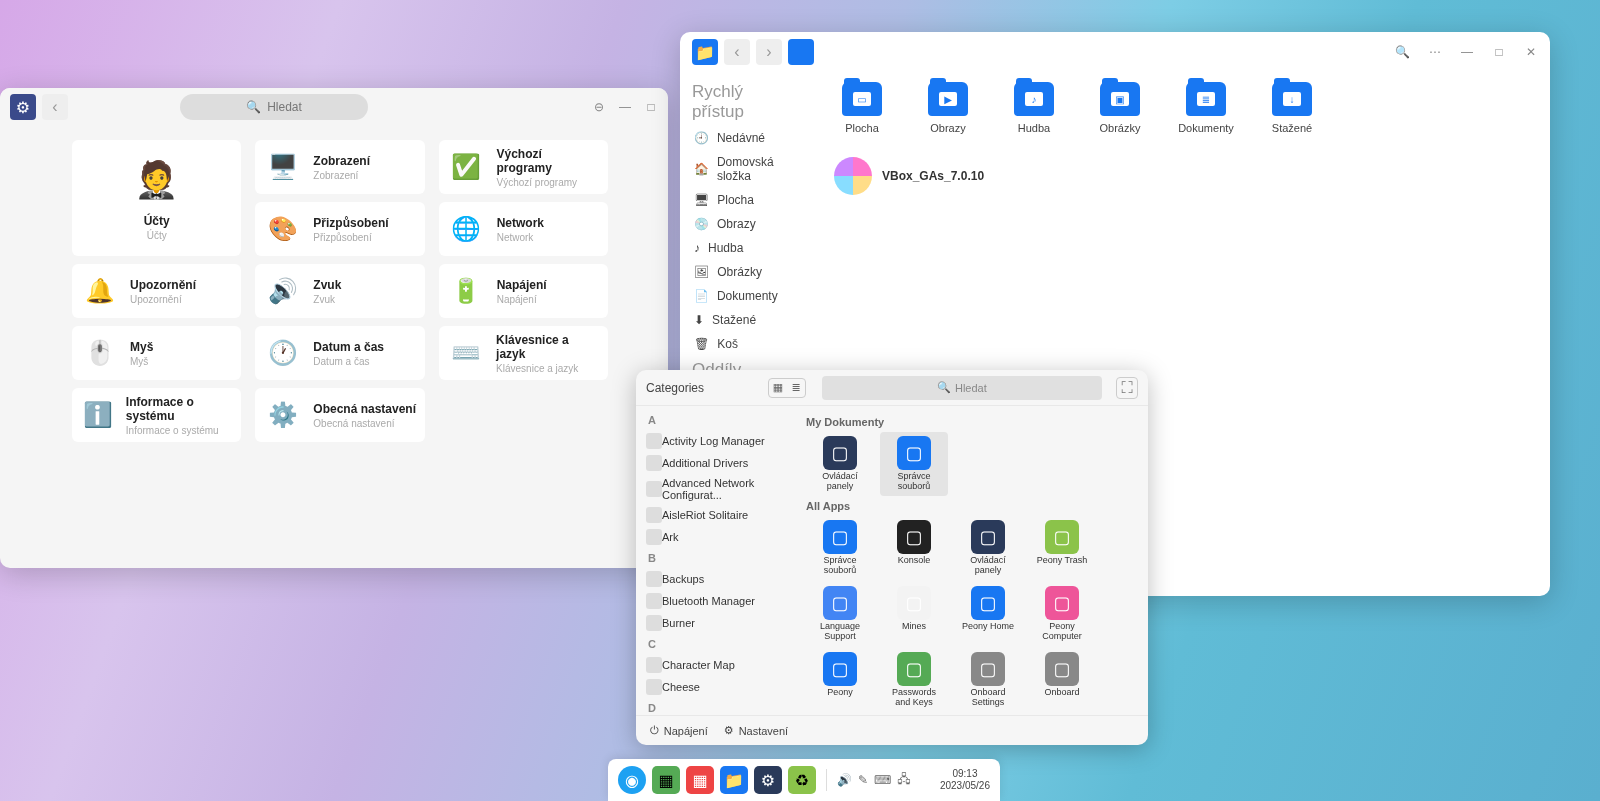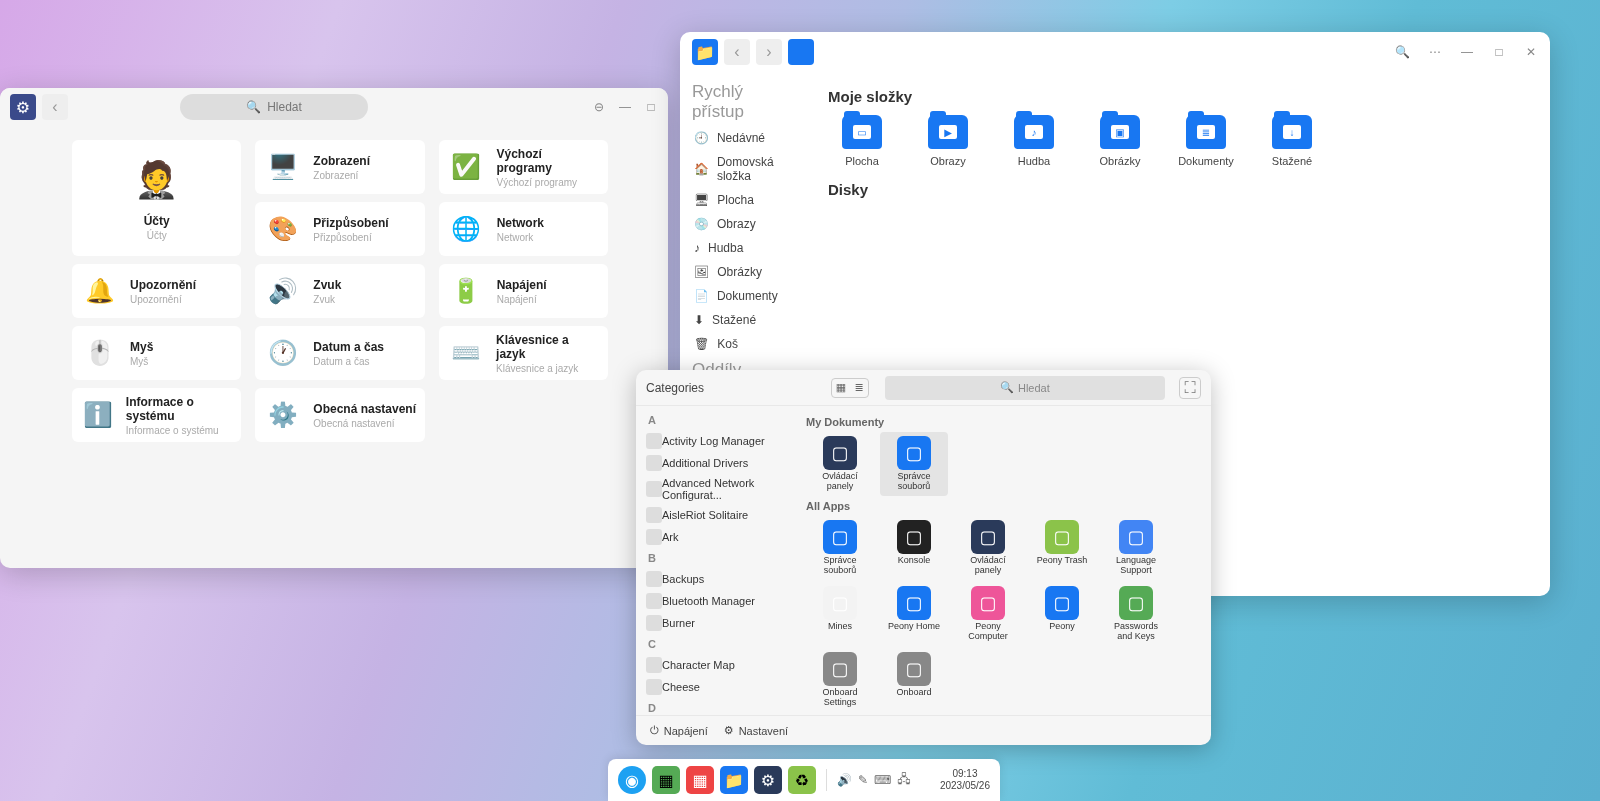--- a/index.html
+++ b/index.html
@@ -47,21 +47,21 @@
 .fld-l { font-size: 11px; color: #444; }
 .disks { display: flex; gap: 14px; }
 .disk { width: 180px; height: 56px; display: flex; gap: 10px; align-items: center; padding: 6px; border-radius: 6px; cursor:pointer; }
 .disk-ic { width: 38px; height: 38px; border-radius: 6px; }
 .disk .dt { font-size: 12px; font-weight: 600; color:#333; }
 .disk .ds { font-size: 10px; color: #999; }
 .disk .bar { width: 110px; height: 3px; background:#eee; border-radius:2px; margin-top:3px; }
 .disk .bar>div{height:100%;background:#1877f2;border-radius:2px;}
 
 
-#menu { left: 636px; top: 370px; width: 575px; height: 375px; background: #f6f6f6; border-radius: 10px; box-shadow: 0 4px 24px rgba(0,0,0,.25); position:absolute; overflow:hidden;}
+#menu { left: 636px; top: 370px; width: 512px; height: 375px; background: #f6f6f6; border-radius: 10px; box-shadow: 0 4px 24px rgba(0,0,0,.25); position:absolute; overflow:hidden;}
 #menu .mhead { height: 36px; display: flex; align-items: center; padding: 0 10px; gap: 8px; border-bottom:1px solid #e8e8e8;}
 #menu .cat { font-size: 12px; color:#444; }
 .viewsw{display:flex;margin-left:auto;border:1px solid #ccc;border-radius:4px;}
 .viewsw>div{width:18px;height:18px;display:flex;align-items:center;justify-content:center;font-size:11px;color:#666;}
 .msearch{flex:0 0 280px;height:24px;background:#e0e0e0;border-radius:4px;display:flex;align-items:center;justify-content:center;gap:4px;font-size:11px;color:#888;margin-left:8px;}
 .maxbtn{width:22px;height:22px;border:1px solid #ccc;border-radius:4px;display:flex;align-items:center;justify-content:center;color:#777;margin-left:6px;}
 .mbody{display:flex;height:calc(100% - 66px);}
 .mside{width:160px;padding:4px;font-size:11px;color:#333;overflow:hidden;}
 .mletter{font-weight:700;color:#888;padding:4px 8px;font-size:11px;}
 .mitem{display:flex;align-items:center;padding:3px 6px;cursor:pointer;}
@@ -251,21 +251,20 @@
           <span>🗑</span>
           <span>Koš</span>
         </div>
       <div class="fm-sh">Oddíly</div>
       <div class="fm-si active">
           <span>🖥</span>
           <span>Počítač</span>
         </div>
     </div>
     <div class="fm-main">
-      <div class="fm-h">Moje složky</div>
       <div class="folders" id="folders">
           <div class="fld">
             <div class="fld-ic">
               <div class="fld-badge">▭</div>
             </div>
             <div class="fld-l">Plocha</div>
           </div>
           <div class="fld">
             <div class="fld-ic">
               <div class="fld-badge">▶</div>
@@ -290,22 +289,27 @@
             </div>
             <div class="fld-l">Dokumenty</div>
           </div>
           <div class="fld">
             <div class="fld-ic">
               <div class="fld-badge">↓</div>
             </div>
             <div class="fld-l">Stažené</div>
           </div>
         </div>
-      <div class="fm-h">Disky</div>
       <div class="disks">
+        <div class="disk">
+          <div class="disk-ic" style="background:conic-gradient(#f7c 0 90deg,#fd8 90deg 180deg,#8df 180deg 270deg,#c8f 270deg 360deg);border-radius:50%;"></div>
+          <div>
+              <div class="dt">VBox_GAs_7.0.10</div>
+            </div>
+        </div>
       </div>
     </div>
   </div>
 </div>
 
 <div id="menu">
   <div class="mhead">
     <span class="cat">Categories</span>
     <div class="viewsw">
       <div>▦</div>

